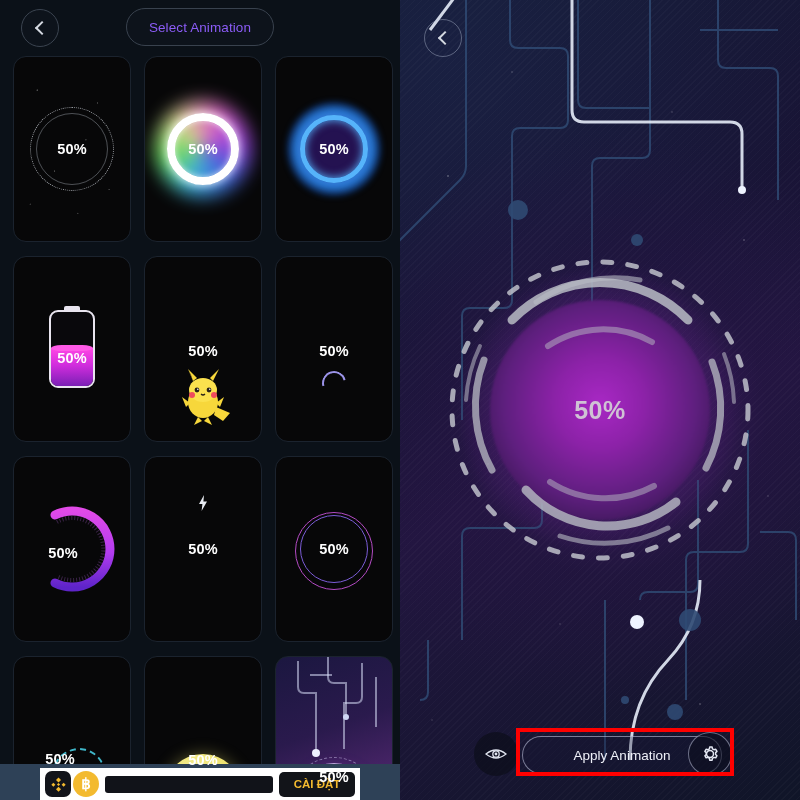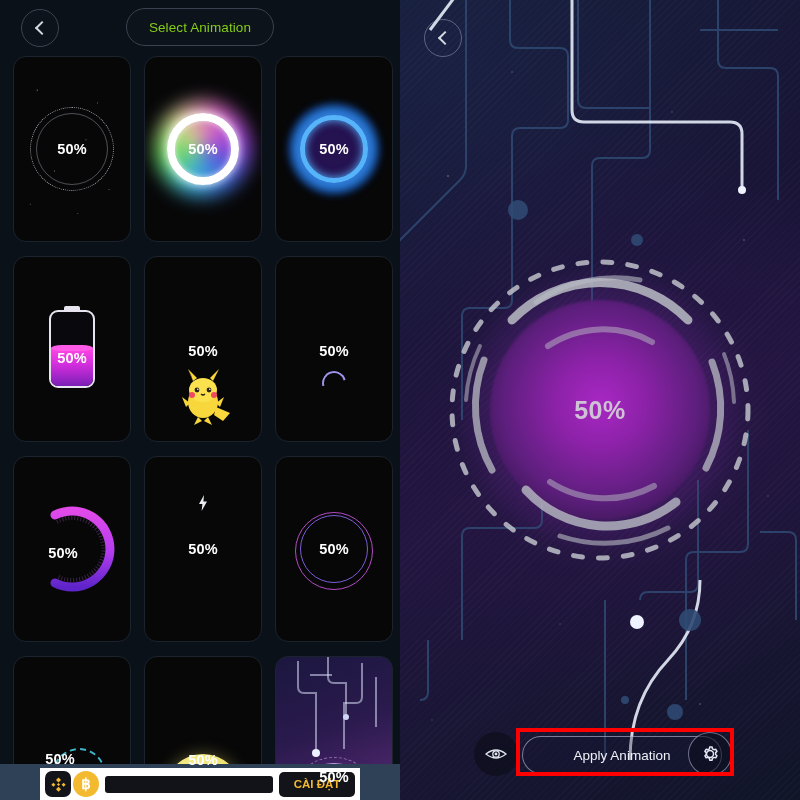--- a/index.html
+++ b/index.html
@@ -24,21 +24,21 @@
     background:#0d131b;
   }
   .chev { display:block; width:10px; height:10px;
     border-left:2px solid #d5dae2; border-bottom:2px solid #d5dae2;
     transform:rotate(45deg); margin-left:3px; }
   .select-pill {
     position:absolute; left:126px; top:8px;
     width:148px; height:38px; border-radius:19px;
     border:1px solid #39424e; background:#0d131b;
     display:flex; align-items:center; justify-content:center;
-    color:#84cc16; font-size:13.5px; letter-spacing:.1px;
+    color:#8b5cf6; font-size:13.5px; letter-spacing:.1px;
   }
 
   .grid {
     position:absolute; top:56px; left:0; width:400px; height:744px;
     display:grid; grid-template-columns:repeat(3,118px);
     grid-auto-rows:186px; gap:14px 13px;
     padding:0 13px;
   }
   .card {
     position:relative; width:118px; height:186px;

